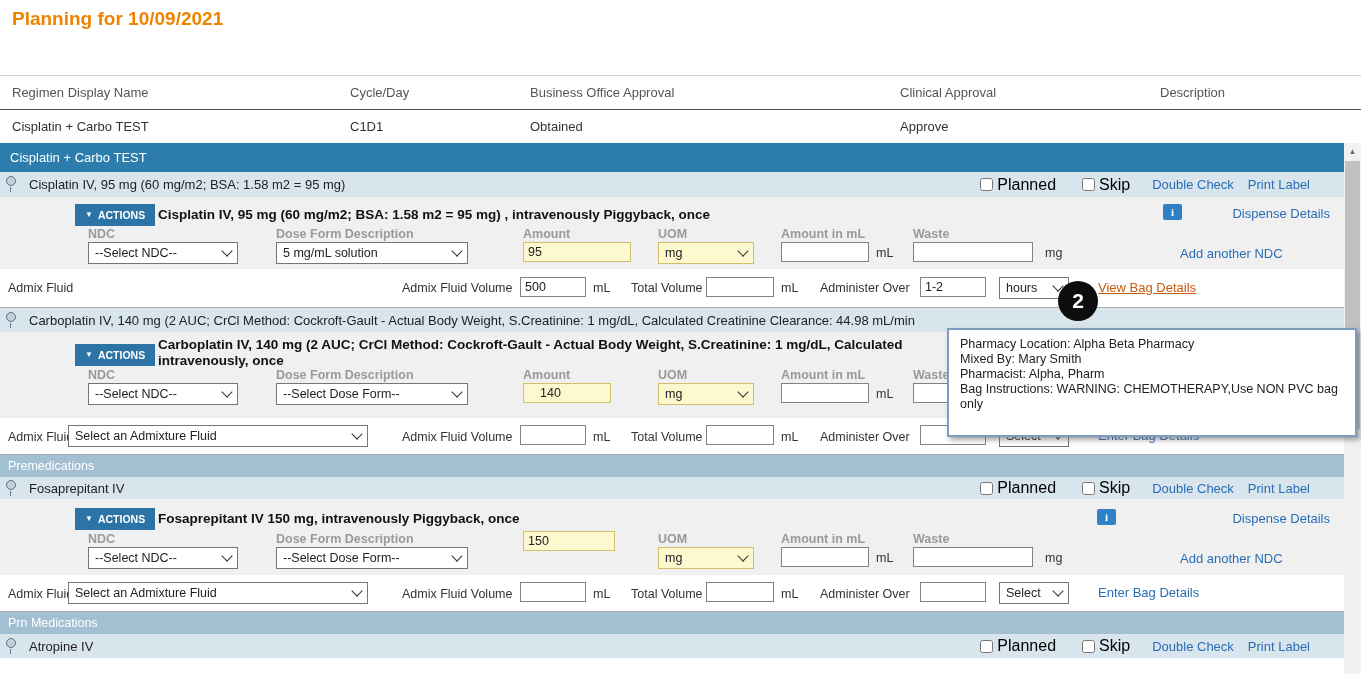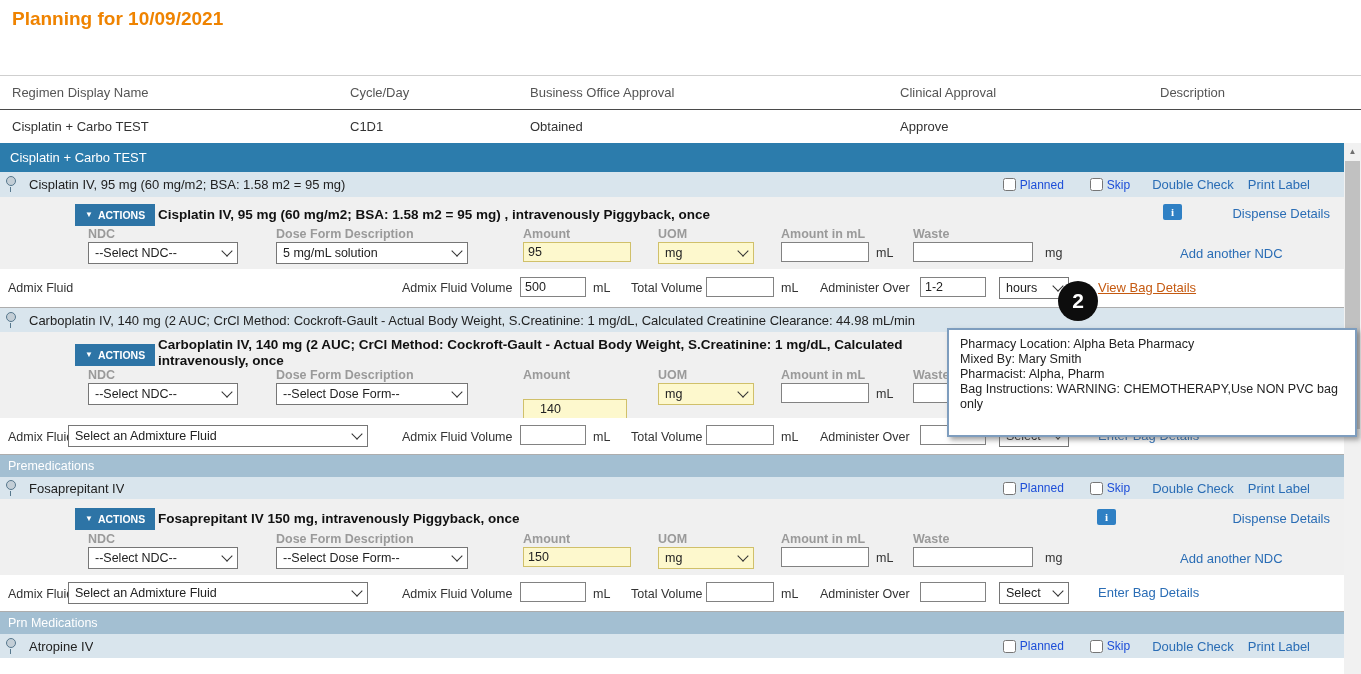--- a/index.html
+++ b/index.html
@@ -28,21 +28,21 @@
                  padding-left:8px; box-sizing:border-box; font-size:12.5px; }
 
   .drug-row { position:relative; width:1344px; height:24px; background:#d9e5ed; display:flex; align-items:center; }
   .pin { position:relative; width:10px; height:17px; margin-left:6px; flex:none; }
   .pin::before { content:""; position:absolute; top:0; left:0; width:8px; height:8px; border-radius:50%;
                  background:#c3ced6; border:1px solid #57788d; }
   .pin::after { content:""; position:absolute; top:11px; left:4px; width:1px; height:5px; background:#57788d; }
   .drug-title { margin-left:13px; font-size:13px; color:#222; white-space:nowrap; overflow:hidden; max-width:935px; }
   .row-controls { position:absolute; right:34px; top:0; height:100%; display:flex; align-items:center; }
   .cb { width:13px; height:13px; margin:0 4px 0 0; }
-  .ctl-label { font-size:12px; color:#1d4ed8; margin-right:26px; }
+  .ctl-label { font-size:16px; color:#000000; margin-right:26px; }
   .ctl-label.skip { margin-right:22px; }
   .link { color:#2a6db5; font-size:13px; text-decoration:none; cursor:pointer; white-space:nowrap; }
   .row-controls .link { margin-left:14px; }
 
   .detail { position:relative; width:1344px; background:#f0f0f0; }
   .actions-btn { position:absolute; background:#2d74a6; color:#fff; border:none; height:22px; padding:0 10px;
                  font-size:10.5px; font-weight:bold; font-family:inherit; display:flex; align-items:center;
                  gap:5px; cursor:pointer; }
   .actions-caret { font-size:8px; line-height:1; }
   .detail-title { position:absolute; font-size:13.5px; font-weight:bold; color:#111; white-space:nowrap;
@@ -192,21 +192,21 @@
     <div class="sel" style="left:88px;top:51px;width:150px">
         <span>--Select NDC--</span>
         <span class="chev"></span>
       </div>
     <span class="flabel" style="left:276px;top:36px">Dose Form Description</span>
     <div class="sel" style="left:276px;top:51px;width:192px">
         <span>--Select Dose Form--</span>
         <span class="chev"></span>
       </div>
     <span class="flabel" style="left:523px;top:36px">Amount</span>
-    <input class="txt yellow" style="left: 523px; top: 67px; width: 104px; padding-left: 16px;" value="140">
+    <input class="txt yellow" style="left: 523px; top: 51px; width: 88px; padding-left: 16px;" value="140">
     <span class="flabel" style="left:658px;top:36px">UOM</span>
     <div class="sel yellow" style="left:658px;top:51px;width:96px">
         <span>mg</span>
         <span class="chev"></span>
       </div>
     <span class="flabel" style="left:781px;top:36px">Amount in mL</span>
     <input class="txt" style="left: 781px; top: 51px; width: 88px;">
     <span class="suffix" style="left:876px;top:55px">mL</span>
     <span class="flabel" style="left:913px;top:36px">Waste</span>
     <input class="txt" style="left: 913px; top: 51px; width: 120px;">
@@ -264,21 +264,21 @@
     <div class="sel" style="left:88px;top:48px;width:150px">
         <span>--Select NDC--</span>
         <span class="chev"></span>
       </div>
     <span class="flabel" style="left:276px;top:33px">Dose Form Description</span>
     <div class="sel" style="left:276px;top:48px;width:192px">
         <span>--Select Dose Form--</span>
         <span class="chev"></span>
       </div>
     <span class="flabel" style="left:523px;top:33px">Amount</span>
-    <input class="txt yellow" style="left: 523px; top: 48px; width: 108px;" value="150">
+    <input class="txt yellow" style="left: 523px; top: 32px; width: 92px;" value="150">
     <span class="flabel" style="left:658px;top:33px">UOM</span>
     <div class="sel yellow" style="left:658px;top:48px;width:96px">
         <span>mg</span>
         <span class="chev"></span>
       </div>
     <span class="flabel" style="left:781px;top:33px">Amount in mL</span>
     <input class="txt" style="left: 781px; top: 48px; width: 88px;">
     <span class="suffix" style="left:876px;top:52px">mL</span>
     <span class="flabel" style="left:913px;top:33px">Waste</span>
     <input class="txt" style="left: 913px; top: 48px; width: 120px;">

